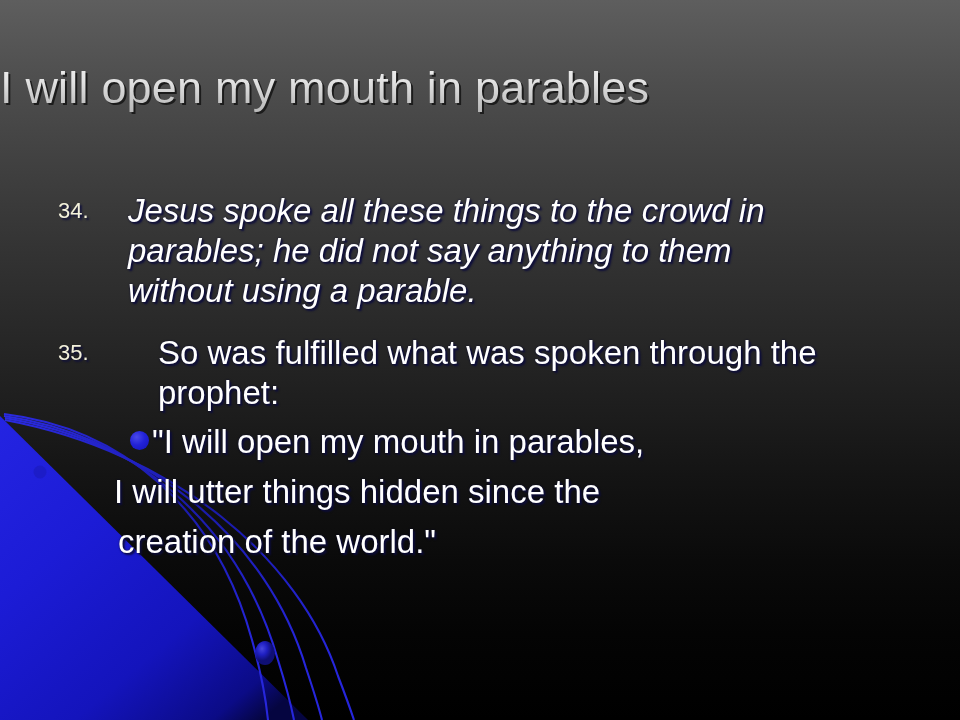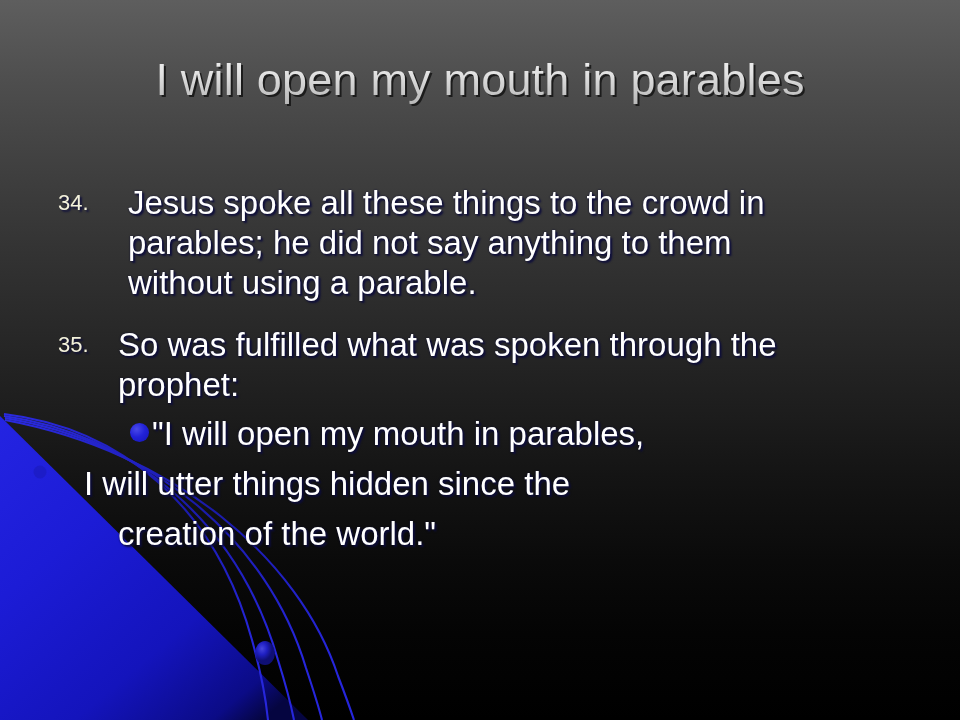--- a/index.html
+++ b/index.html
@@ -35,23 +35,22 @@
     top: 0;
     width: 960px;
     height: 720px;
     pointer-events: none;
   }
 
   
   #title {
     position: absolute;
     left: 0;
-    top: 54px;
+    top: 62px;
     width: 960px;
-    text-align: center;
     font-size: 45px;
     line-height: 52px;
     font-weight: 400;
     letter-spacing: 0.2px;
     color: #d6d6d6;
     background: linear-gradient(to bottom, #f2f2f2 0%, #e2e2e2 38%, #c9c9c9 70%, #b6b6b6 100%);
     -webkit-background-clip: text;
     background-clip: text;
     -webkit-text-fill-color: transparent;
     filter: drop-shadow(2px 2px 0px rgba(20,20,20,0.85));
@@ -77,35 +76,35 @@
   .vnum {
     position: absolute;
     left: 58px;
     top: 9px;
     font-size: 22px;
     line-height: 22px;
     color: #f4f2dc;
     text-shadow: 2px 2px 2px rgba(12,12,60,0.9);
   }
 
-  .vtext-34 { margin: 8px 40px 0 128px; }
+  .vtext-34 { margin: 16px 40px 0 128px; font-style: italic; }
   .vtext-35 { margin: 8px 40px 0 118px; }
 
-  #verse35 { margin-top: 22px; }
+  #verse35 { margin-top: 22px; padding-left: 40px; }
 
   
   .quote-block {
     margin-top: 4px;
     color: #ffffff;
     font-size: 33px;
     line-height: 50px;
     text-shadow: 2px 2px 2px rgba(12,12,60,0.95), 0 0 2px rgba(10,10,50,0.9);
   }
   .q-line1 { margin-left: 152px; position: relative; }
-  .q-line2 { margin-left: 84px; }
+  .q-line2 { margin-left: 114px; }
   .q-line3 { margin-left: 118px; }
 
   .bullet-dot {
     position: absolute;
     left: -22px;
     top: 14px;
     width: 19px;
     height: 19px;
     border-radius: 50%;
     background: radial-gradient(circle at 35% 32%, #4a4ae8 0%, #2222d8 45%, #1414b4 100%);

